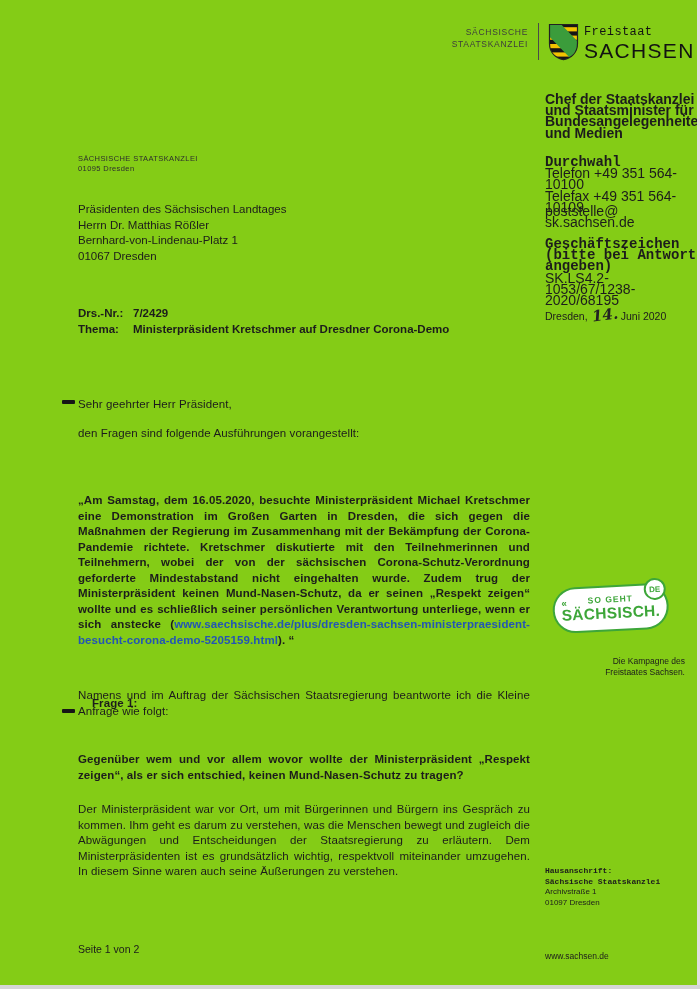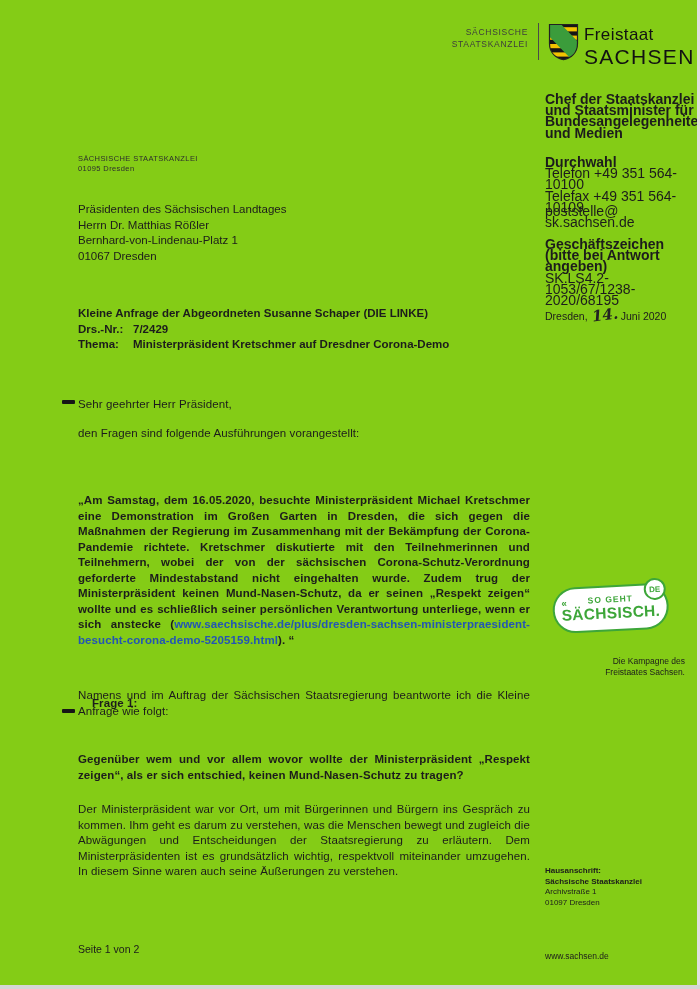--- a/index.html
+++ b/index.html
@@ -10,30 +10,30 @@
     background:#84cc16; color:#1c1c1c; overflow:hidden;
   }
   .abs { position:absolute; }
 
   
   .org-block { left:408px; top:26px; width:120px; text-align:right;
     font-size:8.5px; line-height:12px; letter-spacing:0.7px; color:#3d3d3d; }
   .hdr-divider { left:538px; top:23px; width:1px; height:37px; background:#4a4a4a; }
   .shield { left:548px; top:23px; }
   .brand { left:584px; top:25px; color:#121212; }
-  .brand-pre { font-size:17px; letter-spacing:0.4px; }
+  .brand-pre { font-size:12px; letter-spacing:0.4px;font-family:Liberation Mono, monospace; }
   .brand-name { font-size:21px; letter-spacing:1.3px; font-weight:500; margin-top:0px; }
 
   
   .col { left:545px; width:152px; font-size:14px; line-height:11.2px; }
   .chief { top:94px; font-weight:bold; }
   .durchwahl { top:157px; }
   .email { top:206px; }
   .gz { top:239px; }
-  .b { font-weight:bold; }
+  .b { font-weight:bold;font-family:Liberation Mono, monospace; }
   .date-line { left:545px; top:306px; font-size:10.5px; white-space:nowrap; }
   .hand {
     display:inline-block; font-family:"DejaVu Serif", serif; font-style:italic;
     font-weight:600; font-size:15px; color:#222; transform:rotate(-7deg);
     margin:0 3px 0 4px;
   }
 
   
   .campaign { left:553px; top:585px; width:126px; height:58px; transform:rotate(-3deg); }
   .campaign-oval {
@@ -175,21 +175,20 @@
   </div>
 
   <div class="abs recipient">
     <div>Präsidenten des Sächsischen Landtages</div>
     <div>Herrn Dr. Matthias Rößler</div>
     <div>Bernhard-von-Lindenau-Platz 1</div>
     <div>01067 Dresden</div>
   </div>
 
   <div class="abs subject">
-    <div>Kleine Anfrage der Abgeordneten Susanne Schaper (DIE LINKE)</div>
     <div class="subject-row">
       <span class="subject-label">Drs.-Nr.:</span>
       <span>7/2429</span>
     </div>
     <div class="subject-row">
       <span class="subject-label">Thema:</span>
       <span>Ministerpräsident Kretschmer auf Dresdner Corona-Demo</span>
     </div>
   </div>
 

